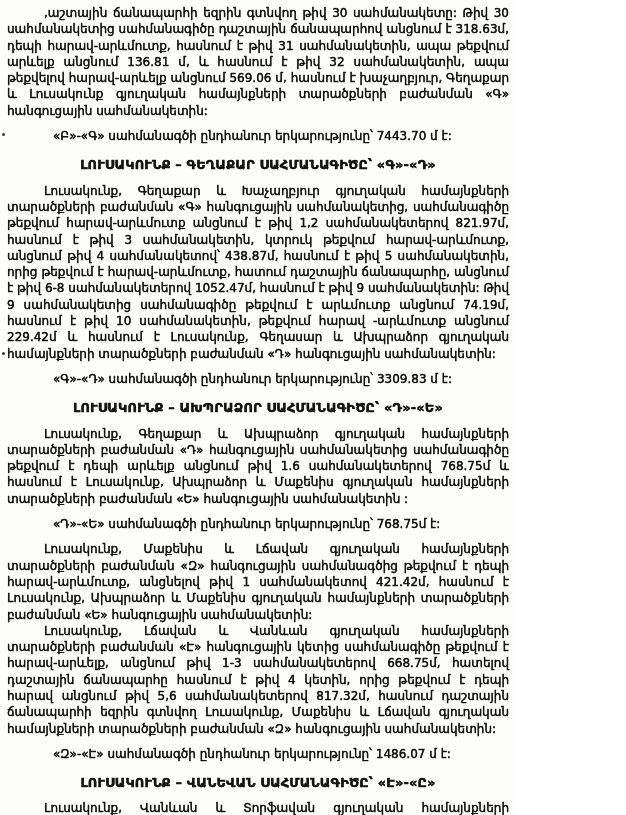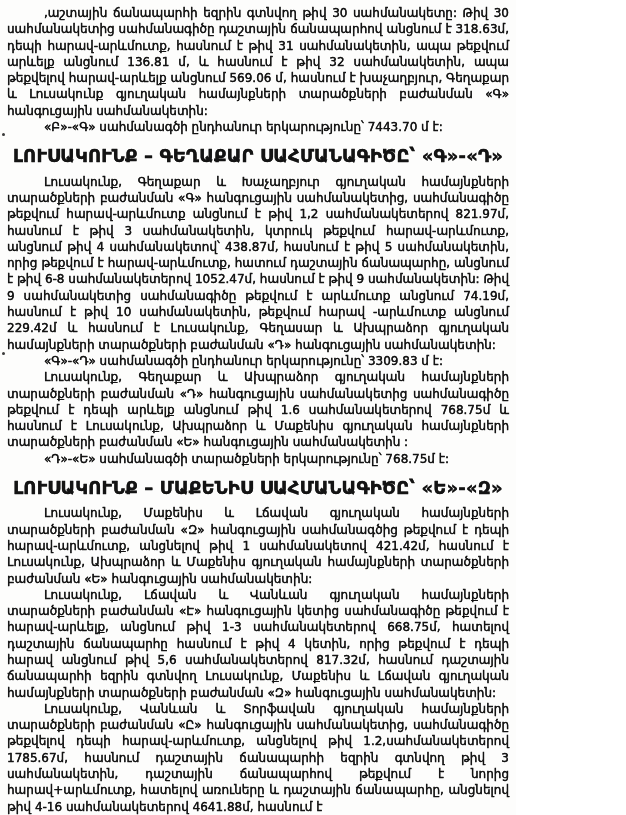--- a/index.html
+++ b/index.html
@@ -13,24 +13,24 @@
     color: #141414;
     font-family: "DejaVu Sans", sans-serif;
     font-size: 12px;
     line-height: 16.3px;
     text-align: justify;
     overflow: hidden;
     -webkit-text-stroke: 0.3px;
     text-shadow: 0 0 0.35px rgba(10,10,10,0.85);
   }
   .para { margin: 0; text-indent: 37px; }
-  .total-line { margin: 0; text-indent: 37px; }
+  .total-line { margin: 9px; text-indent: 37px; }
   .heading {
     margin: 13px 0 9px 0;
-    font-size: 18px;
+    font-size: 13px;
     font-weight: bold;
     text-align: center;
     text-indent: 0;
     letter-spacing: 0.15px;
   }
   .speck {
     position: absolute;
     left: 2px;
     width: 3px;
     height: 3px;
@@ -48,23 +48,25 @@
   <span class="speck speck-1"></span>
   <span class="speck speck-2"></span>
 
   <p class="para">,աշտային ճանապարհի եզրին գտնվող թիվ 30 սահմանակետը: Թիվ 30 սահմանակետից սահմանագիծը դաշտային ճանապարհով անցնում է 318.63մ, դեպի հարավ-արևմուտք, հասնում է թիվ 31 սահմանակետին, ապա թեքվում արևելք անցնում 136.81 մ, և հասնում է թիվ 32 սահմանակետին, ապա թեքվելով հարավ-արևելք անցնում 569.06 մ, հասնում է խաչաղբյուր, Գեղաքար և Լուսակունք գյուղական համայնքների տարածքների բաժանման «Գ» հանգուցային սահմանակետին:</p>
   <p class="total-line">«Բ»-«Գ» սահմանագծի ընդհանուր երկարությունը՝ 7443.70 մ է:</p>
 
   <p class="heading">ԼՈՒՍԱԿՈՒՆՔ – ԳԵՂԱՔԱՐ ՍԱՀՄԱՆԱԳԻԾԸ՝ «Գ»-«Դ»</p>
   <p class="para">Լուսակունք, Գեղաքար և Խաչաղբյուր գյուղական համայնքների տարածքների բաժանման «Գ» հանգուցային սահմանակետից, սահմանագիծը թեքվում հարավ-արևմուտք անցնում է թիվ 1,2 սահմանակետերով 821.97մ, հասնում է թիվ 3 սահմանակետին, կտրուկ թեքվում հարավ-արևմուտք, անցնում թիվ 4 սահմանակետով՝ 438.87մ, հասնում է թիվ 5 սահմանակետին, որից թեքվում է հարավ-արևմուտք, հատում դաշտային ճանապարհը, անցնում է թիվ 6-8 սահմանակետերով 1052.47մ, հասնում է թիվ 9 սահմանակետին: Թիվ 9 սահմանակետից սահմանագիծը թեքվում է արևմուտք անցնում 74.19մ, հասնում է թիվ 10 սահմանակետին, թեքվում հարավ -արևմուտք անցնում 229.42մ և հասնում է Լուսակունք, Գեղասար և Ախպրաձոր գյուղական համայնքների տարածքների բաժանման «Դ» հանգուցային սահմանակետին:</p>
   <p class="total-line">«Գ»-«Դ» սահմանագծի ընդհանուր երկարությունը՝ 3309.83 մ է:</p>
 
+  <p class="heading">ԼՈՒՍԱԿՈՒՆՔ – ԱԽՊՐԱՁՈՐ ՍԱՀՄԱՆԱԳԻԾԸ՝ «Դ»-«Ե»</p>
   <p class="para">Լուսակունք, Գեղաքար և Ախպրաձոր գյուղական համայնքների տարածքների բաժանման «Դ» հանգուցային սահմանակետից սահմանագիծը թեքվում է դեպի արևելք անցնում թիվ 1.6 սահմանակետերով 768.75մ և հասնում է Լուսակունք, Ախպրաձոր և Մաքենիս գյուղական համայնքների տարածքների բաժանման «Ե» հանգուցային սահմանակետին :</p>
-  <p class="total-line">«Դ»-«Ե» սահմանագծի տարածքների երկարությունը՝ 768.75մ է:</p>
+  <p class="total-line">«Դ»-«Ե» սահմանագծի ընդհանուր երկարությունը՝ 768.75մ է:</p>
 
-  <p class="heading">ԼՈՒՍԱԿՈՒՆՔ – ՄԱՔԵՆԻՍ ՍԱՀՄԱՆԱԳԻԾԸ՝ «Ե»-«Զ»</p>
   <p class="para">Լուսակունք, Մաքենիս և Լճավան գյուղական համայնքների տարածքների բաժանման «Զ» հանգուցային սահմանագծից թեքվում է դեպի հարավ-արևմուտք, անցնելով թիվ 1 սահմանակետով 421.42մ, հասնում է Լուսակունք, Ախպրաձոր և Մաքենիս գյուղական համայնքների տարածքների բաժանման «Ե» հանգուցային սահմանակետին:</p>
 
   <p class="para">Լուսակունք, Լճավան և Վանևան գյուղական համայնքների տարածքների բաժանման «Է» հանգուցային կետից սահմանագիծը թեքվում է հարավ-արևելք, անցնում թիվ 1-3 սահմանակետերով 668.75մ, հատելով դաշտային ճանապարհը հասնում է թիվ 4 կետին, որից թեքվում է դեպի հարավ անցնում թիվ 5,6 սահմանակետերով 817.32մ, հասնում դաշտային ճանապարհի եզրին գտնվող Լուսակունք, Մաքենիս և Լճավան գյուղական համայնքների տարածքների բաժանման «Զ» հանգուցային սահմանակետին:</p>
+  <p class="total-line">«Զ»-«Է» սահմանագծի ընդհանուր երկարությունը՝ 1486.07 մ է:</p>
 
+  <p class="heading">ԼՈՒՍԱԿՈՒՆՔ – ՎԱՆԵՎԱՆ ՍԱՀՄԱՆԱԳԻԾԸ՝ «Է»-«Ը»</p>
   <p class="para">Լուսակունք, Վանևան և Տորֆավան գյուղական համայնքների տարածքների բաժանման «Ը» հանգուցային սահմանակետից, սահմանագիծը թեքվելով դեպի հարավ-արևմուտք, անցնելով թիվ 1.2,սահմանակետերով 1785.67մ, հասնում դաշտային ճանապարհի եզրին գտնվող թիվ 3 սահմանակետին, դաշտային ճանապարհով թեքվում է նորից հարավ+արևմուտք, հատելով առուները և դաշտային ճանապարհը, անցնելով թիվ 4-16 սահմանակետերով 4641.88մ, հասնում է</p>
 
 </div>
 
 </body></html>

